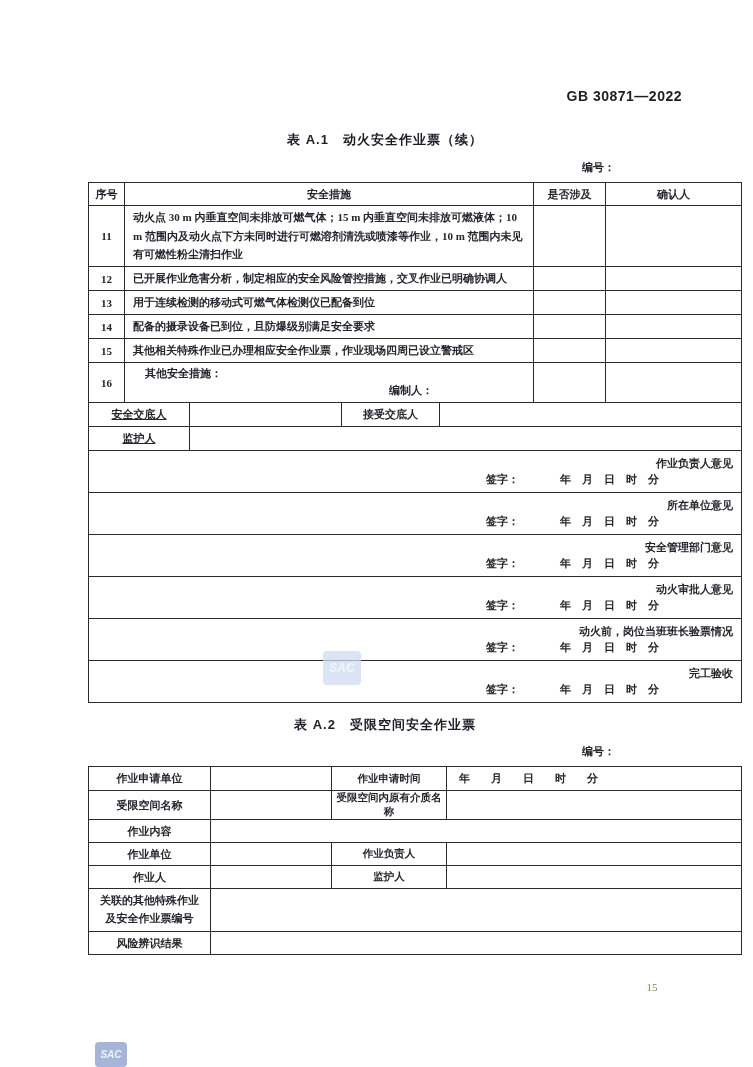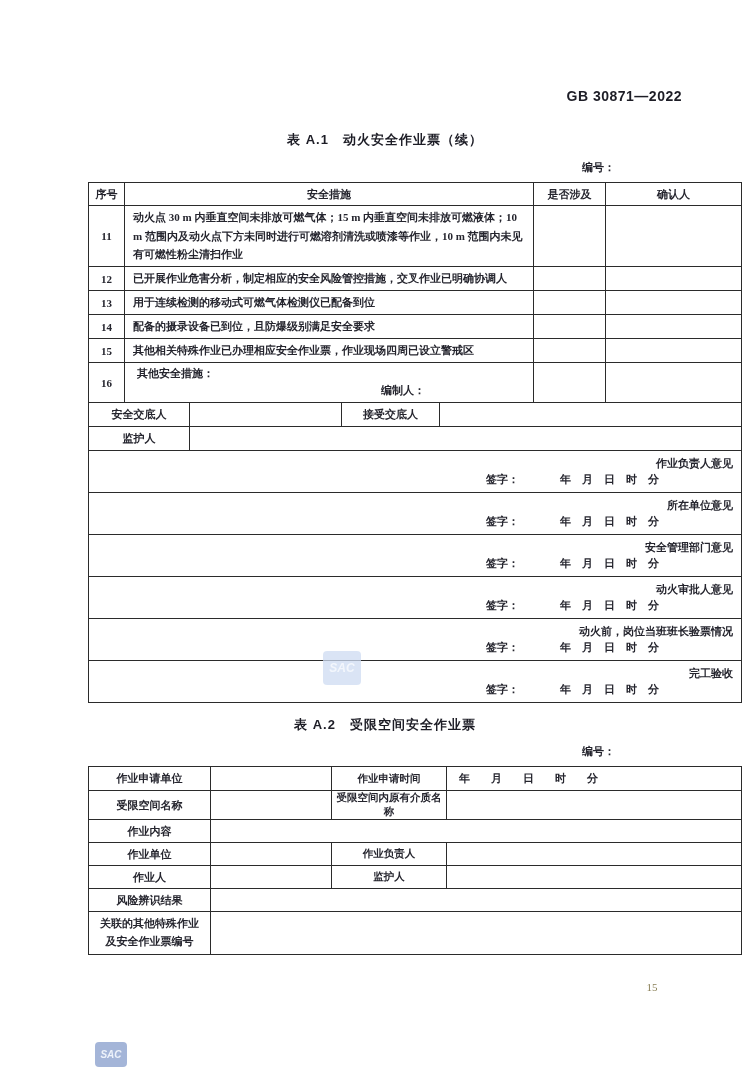--- a/index.html
+++ b/index.html
@@ -48,25 +48,25 @@
 
   
   .c-no      { flex:0 0 35px; }
   .c-measure { flex:0 0 409px; }
   .c-involve { flex:0 0 72px; }
   .h-head  { min-height:22px; }
   .h-r11   { min-height:58px; }
   .h-std   { min-height:24px; }
   .h-r16   { min-height:40px; }
 
-  .r16-cell { display:block; text-align:left; padding:3px 12px; }
+  .r16-cell { display:block; text-align:left; padding:3px 20px; }
   .r16-extra { margin-left:244px; margin-top:2px; }
 
   
-  .c-b1 { flex:0 0 100px; }
+  .c-b1 { flex:0 0 100px;text-decoration:underline; }
   .c-b2 { flex:0 0 152px; }
   .c-b3 { flex:0 0 98px; }
 
   
   .tr.op { display:block; min-height:42px; }
   .tr.op.small { min-height:36px; }
   .op-label { text-align:right; padding:5px 8px 0 8px; }
   .sign-line {
     display:flex; justify-content:flex-end; align-items:flex-start;
     gap:41px; padding:1px 82px 5px 0;
@@ -258,32 +258,32 @@
       <div class="td last"></div>
     </div>
 
     <div class="tr h2-std">
       <div class="td c2-1">作业人</div>
       <div class="td c2-2"></div>
       <div class="td c2-3">监护人</div>
       <div class="td last"></div>
     </div>
 
-    <div class="tr h2-std">
-      <div class="td c2-1">风险辨识结果</div>
-      <div class="td last"></div>
-    </div>
-
     <div class="tr h2-tall">
       <div class="td c2-1 two-line">
         <div>关联的其他特殊作业</div>
         <div>及安全作业票编号</div>
       </div>
       <div class="td last"></div>
     </div>
 
+    <div class="tr h2-std">
+      <div class="td c2-1">风险辨识结果</div>
+      <div class="td last"></div>
+    </div>
+
   </div>
 
   <div class="page-number">15</div>
 
   <div class="watermark wm-bottom">SAC</div>
 
 </div>
 
 </body></html>

